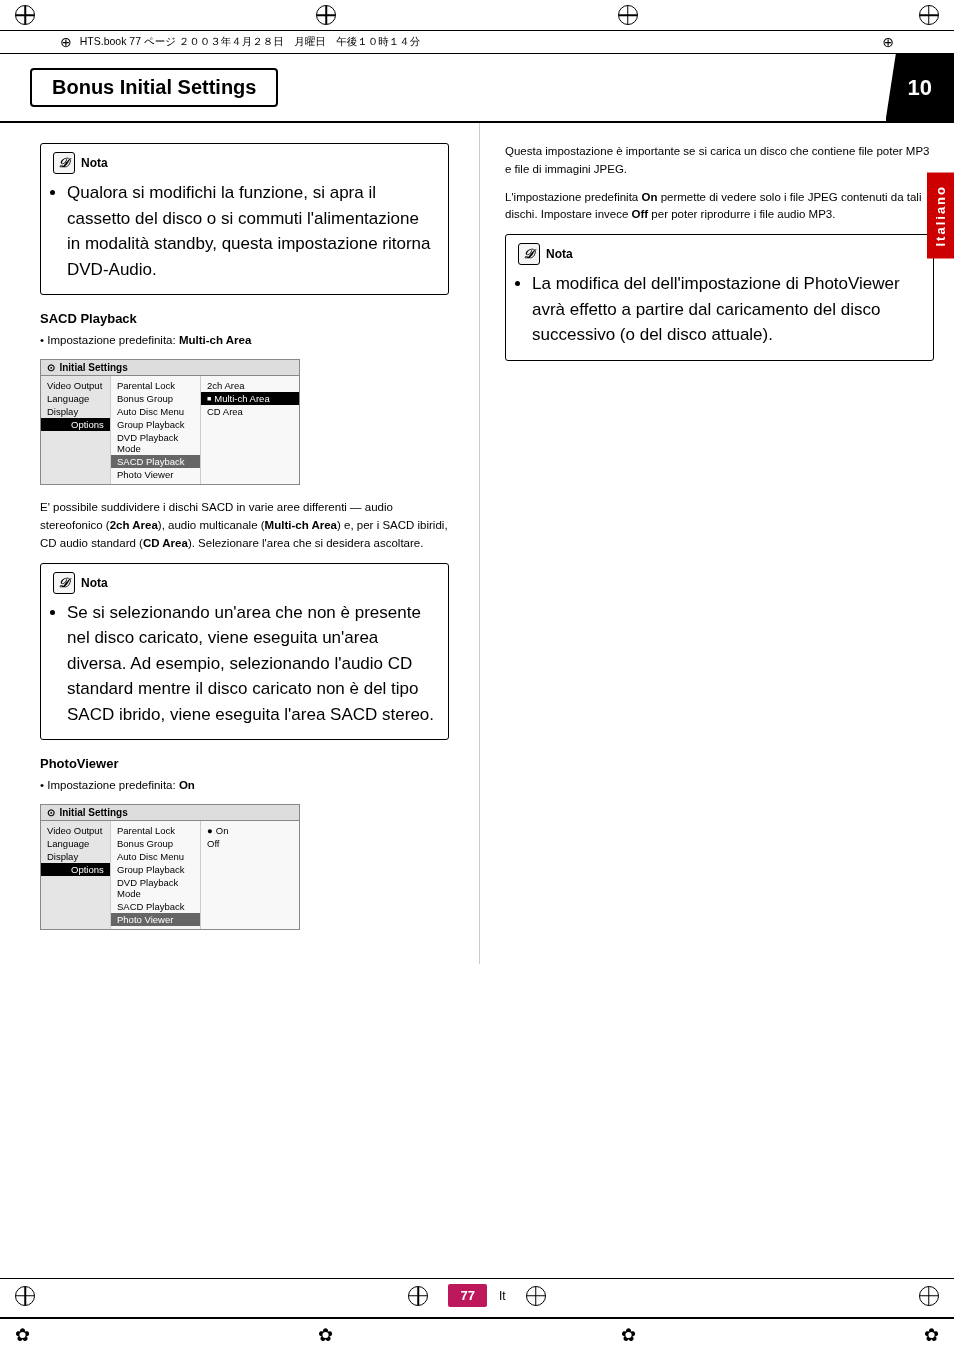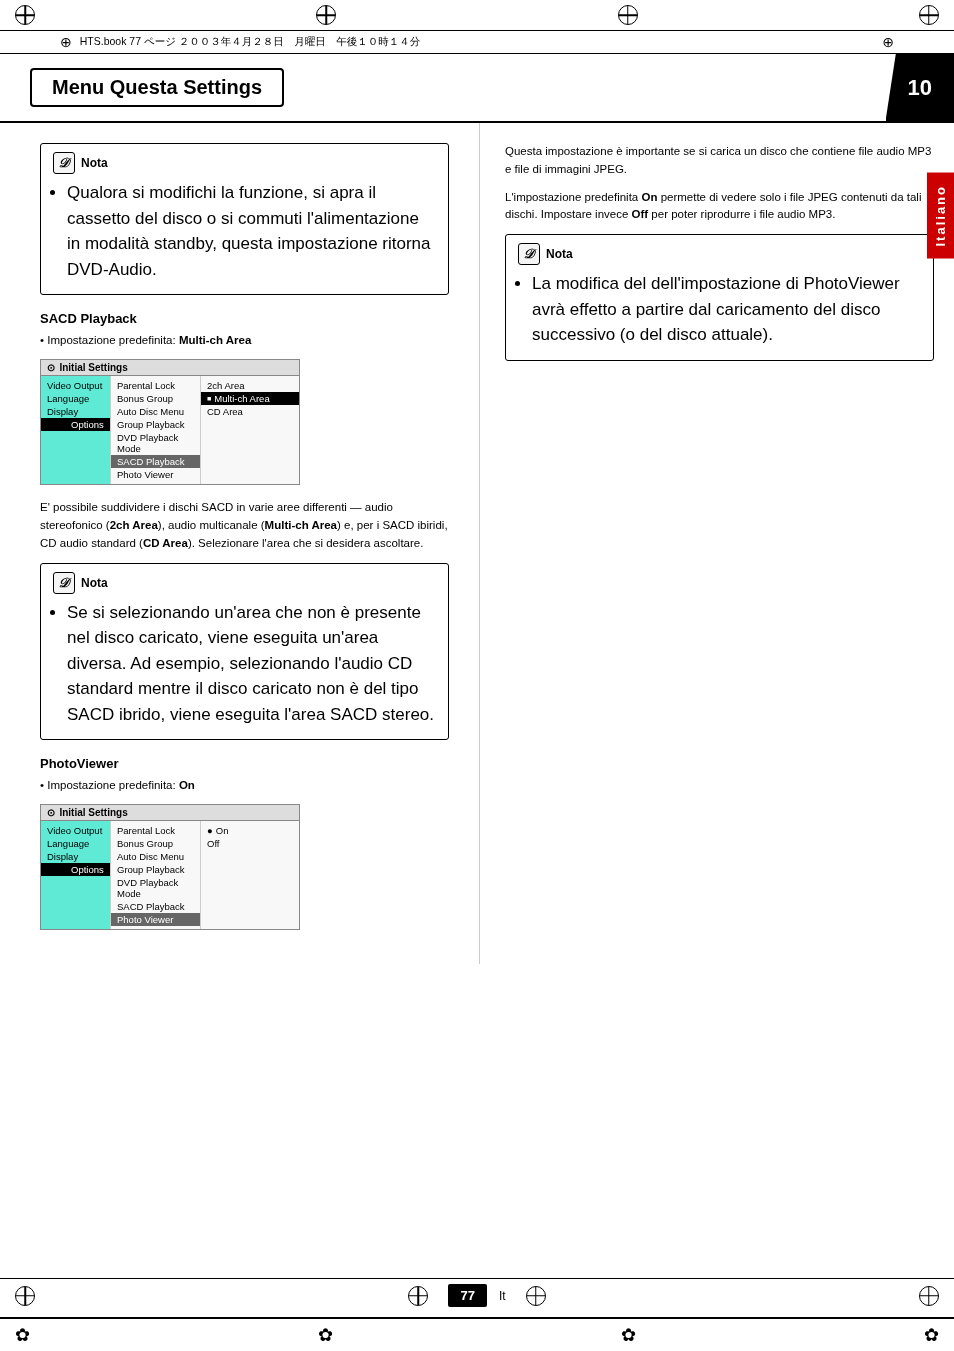--- a/index.html
+++ b/index.html
@@ -180,21 +180,21 @@
 
     .menu-mockup-body {
       display: flex;
       min-height: 70px;
     }
 
     .menu-col-left {
       width: 70px;
       border-right: 1px solid #ccc;
       padding: 3px 0;
-      background: #5eead4;
+      background: #e5e5e5;
     }
 
     .menu-col-mid {
       width: 90px;
       border-right: 1px solid #ccc;
       padding: 3px 0;
     }
 
     .menu-col-right {
       flex: 1;
@@ -230,21 +230,21 @@
     }
 
     
     .body-text {
       font-size: 11.5px;
       line-height: 1.55;
       margin-bottom: 10px;
     }
 
     .page-number-box {
-      background: #000000;
+      background: #be185d;
       color: #fff;
       padding: 4px 12px;
       font-size: 13px;
       font-weight: bold;
       border-radius: 2px;
     }
 
     .page-lang {
       font-size: 12px;
     }
@@ -299,21 +299,21 @@
   </div>
 
   <div class="top-info-bar">
     <span style="font-size:14px;">⊕</span>
     <span>HTS.book  77 ページ  ２００３年４月２８日　月曜日　午後１０時１４分</span>
     <span style="font-size:14px; margin-left:auto;">⊕</span>
   </div>
 
   <div class="header-section">
     <div class="title-area">
-      <div class="page-title">Menu Questa Settings</div>
+      <div class="page-title">Bonus Initial Settings</div>
     </div>
     <div class="chapter-number">10</div>
   </div>
 
   <div class="main-content">
 
     <div class="left-column">
 
       <div class="note-box">
         <div class="note-header">
@@ -407,21 +407,21 @@
             <div class="menu-item" style="display:flex;align-items:center;gap:3px;"><span>●</span> On</div>
             <div class="menu-item">Off</div>
           </div>
         </div>
       </div>
 
     </div>
 
     <div class="right-column">
 
-      <div class="body-text">Questa impostazione è importante se si carica un disco che contiene file audio MP3 e file di immagini JPEG.</div>
+      <div class="body-text">Questa impostazione è importante se si carica un disco che contiene file poter MP3 e file di immagini JPEG.</div>
 
       <div class="body-text">
         L'impostazione predefinita <strong>On</strong> permette di vedere solo i file JPEG contenuti da tali dischi. Impostare invece <strong>Off</strong> per poter riprodurre i file audio MP3.
       </div>
 
       <div class="note-box">
         <div class="note-header">
           <div class="note-icon">𝒟</div>
           <span>Nota</span>
         </div>

